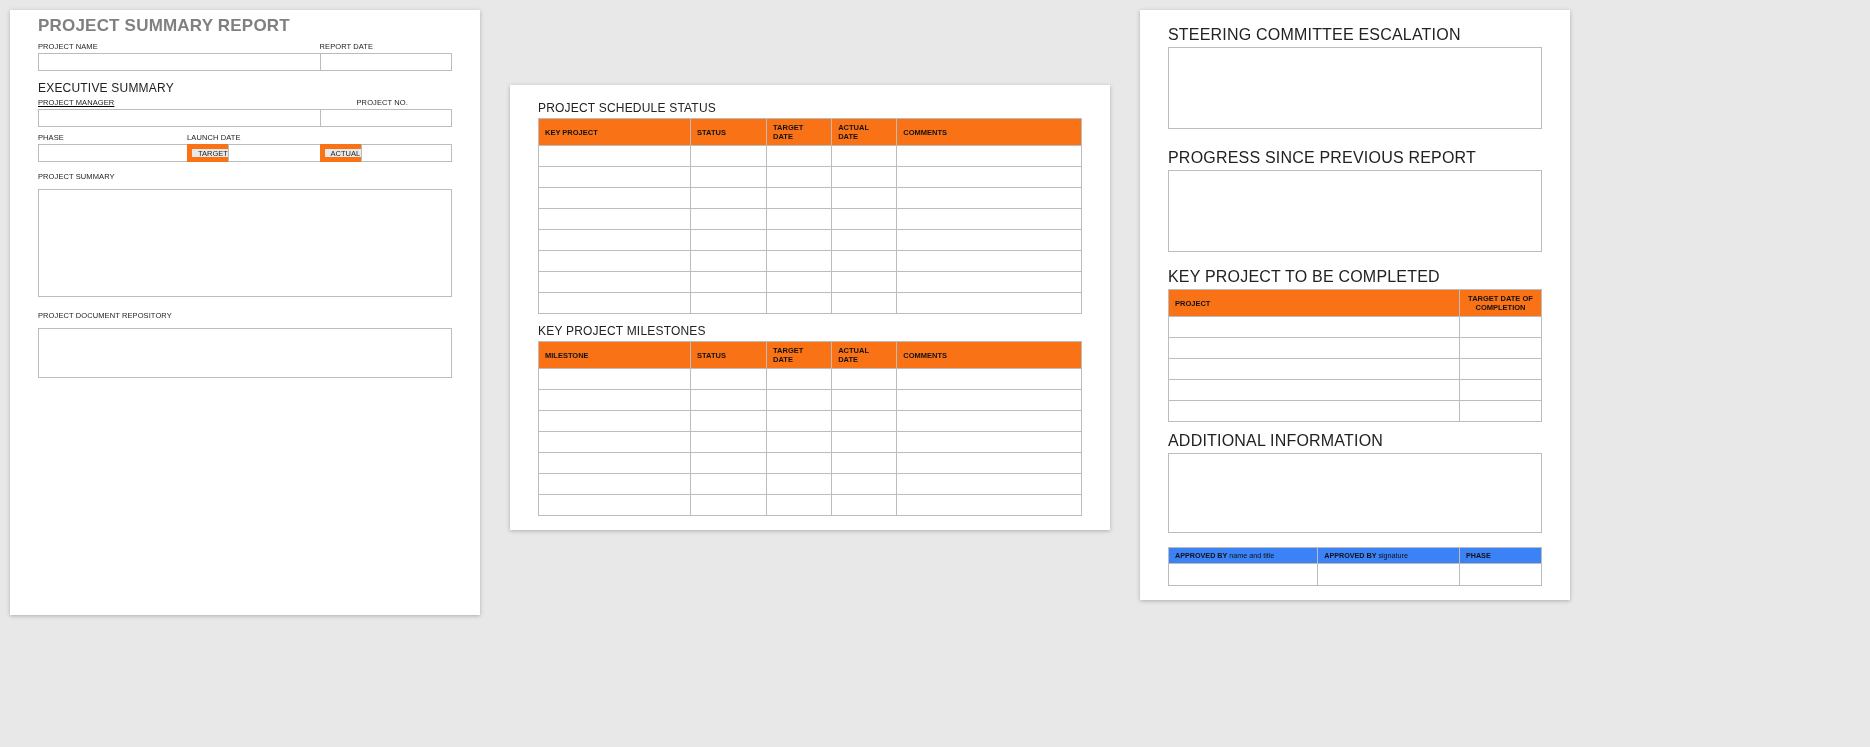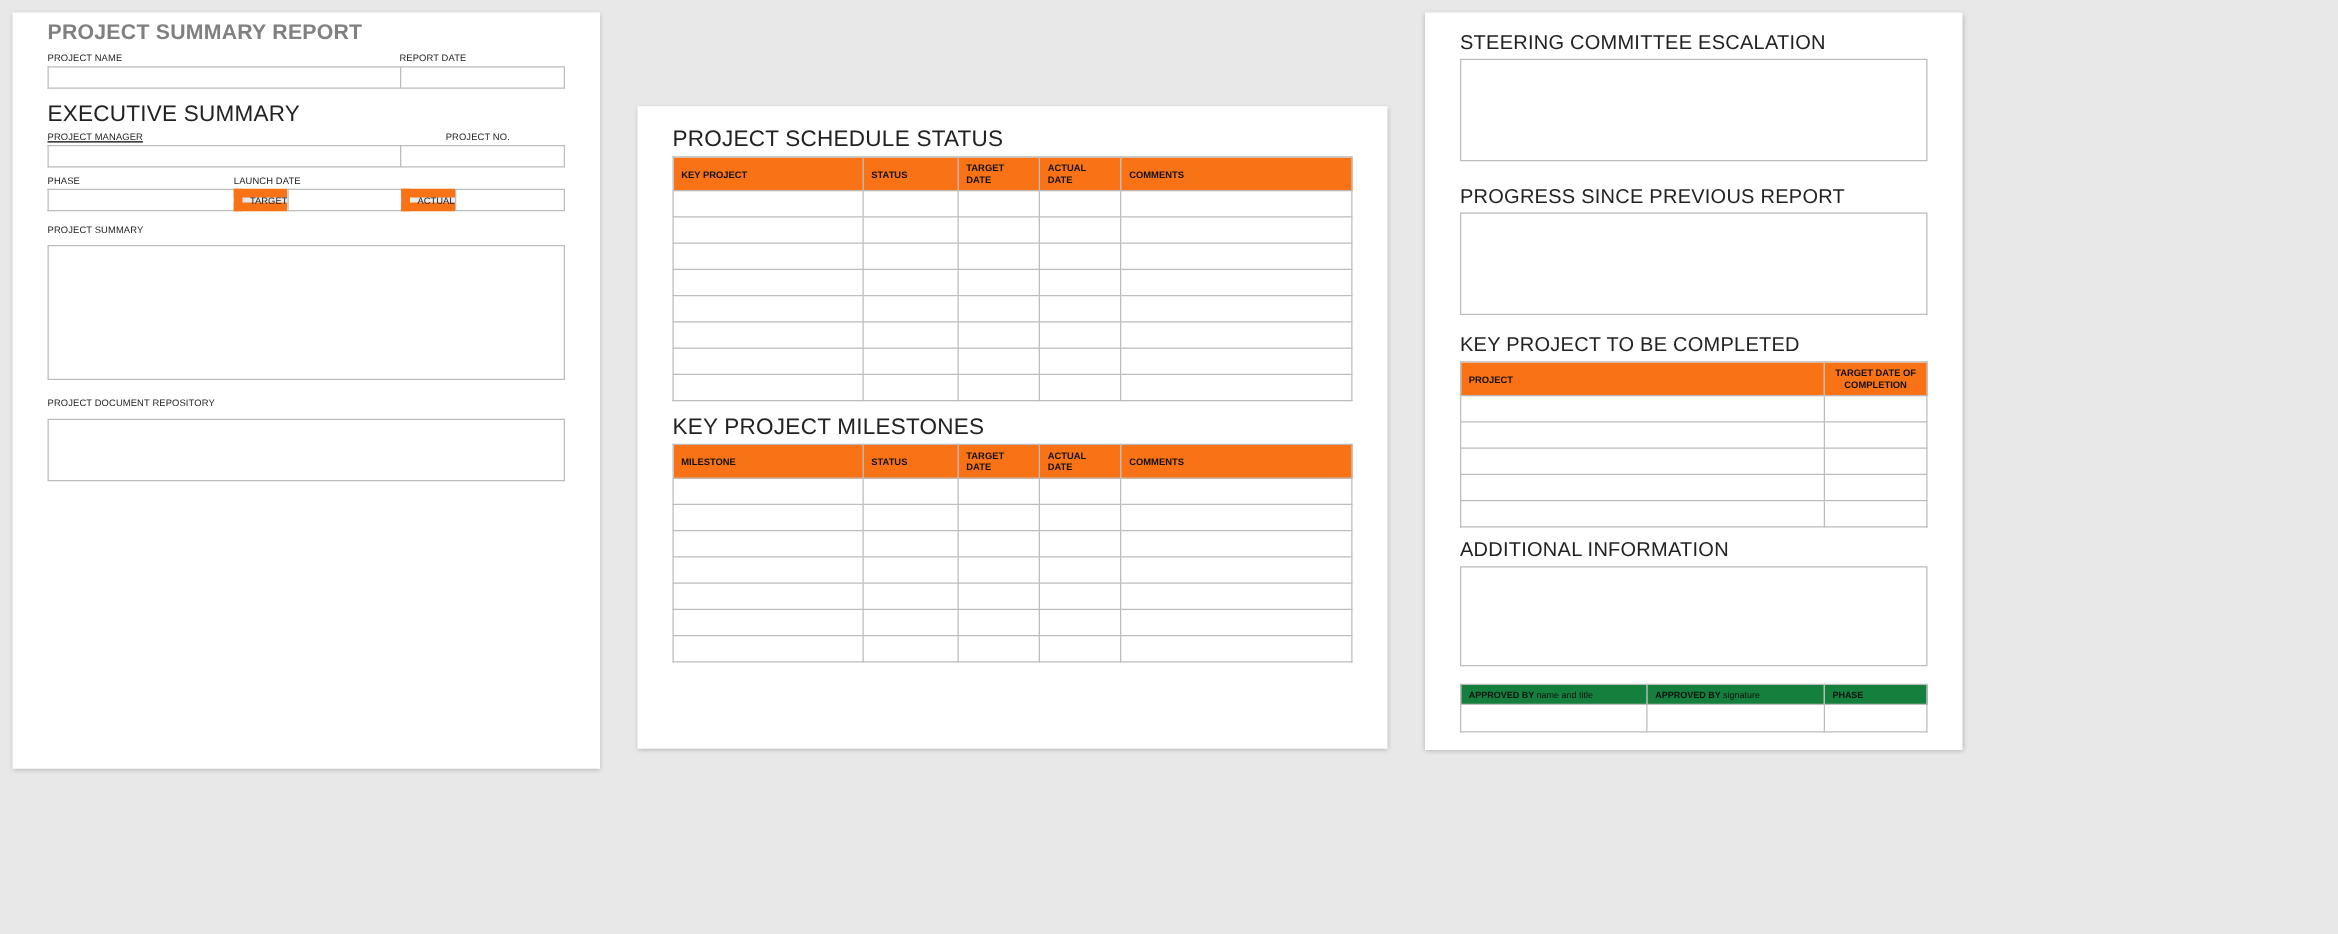--- a/index.html
+++ b/index.html
@@ -10,32 +10,32 @@
     display: flex;
     gap: 30px;
     align-items: flex-start;
   }
   .page {
     background: #fff;
     box-shadow: 0 1px 4px rgba(0,0,0,0.25);
     padding: 6px 28px;
   }
   .page1 { width: 470px; height: 605px; }
-  .page2 { width: 600px; height: 514px; margin-top: 75px; }
+  .page2 { width: 600px; height: 445px; margin-top: 75px; }
   .page3 { width: 430px; height: 590px; }
 
   .title {
     font-size: 17px;
     font-weight: bold;
     color: #808080;
     letter-spacing: 0.2px;
     margin-bottom: 6px;
   }
   .section-title {
-    font-size: 18px;
+    font-size: 12px;
     font-weight: 400;
     color: #222;
     margin-top: 10px;
     margin-bottom: 3px;
     letter-spacing: 0.2px;
   }
   .section-title.sm { font-size: 16px; }
   .field-label {
     font-size: 7.5px;
     color: #222;
@@ -50,21 +50,21 @@
     background: #fff;
     height: 18px;
     width: 100%;
   }
   .field-box.tall1 { height: 108px; }
   .field-box.tall2 { height: 50px; }
   .field-box.tall3 { height: 82px; }
   .field-box.tall4 { height: 80px; }
   .shaded {
     background: #e9e9e9;
-    border: 7px solid #f97316;
+    border: 5px solid #f97316;
     height: 18px;
     font-size: 7.5px;
     display: flex;
     align-items: center;
     padding-left: 6px;
     color: #222;
   }
 
   table {
     border-collapse: collapse;
@@ -87,21 +87,21 @@
   th.center { text-align: center; }
   td {
     height: 21px;
     padding: 2px 6px;
     font-weight: normal;
     background: #fff;
   }
 
   
   .approval th {
-    background: #15803d;
+    background: #3b82f6;
     font-weight: bold;
     padding: 3px 6px;
     height: 16px;
     vertical-align: middle;
     font-size: 7.2px;
   }
   .approval th .thin { font-weight: normal; }
   .approval td { height: 22px; }
 
   .gap6 { height: 6px; }

